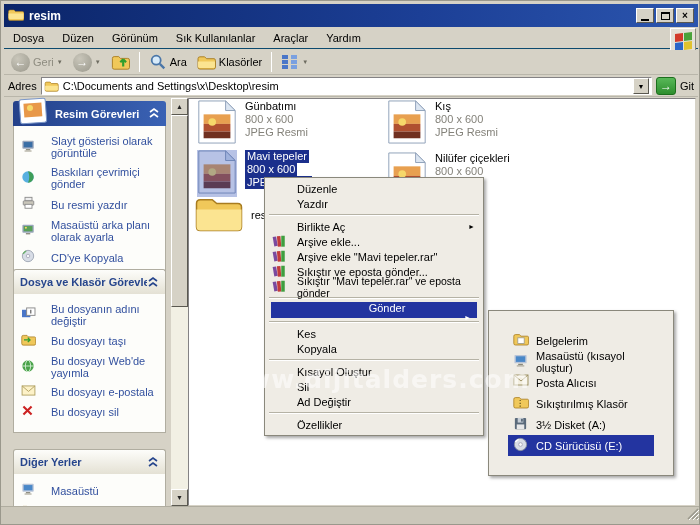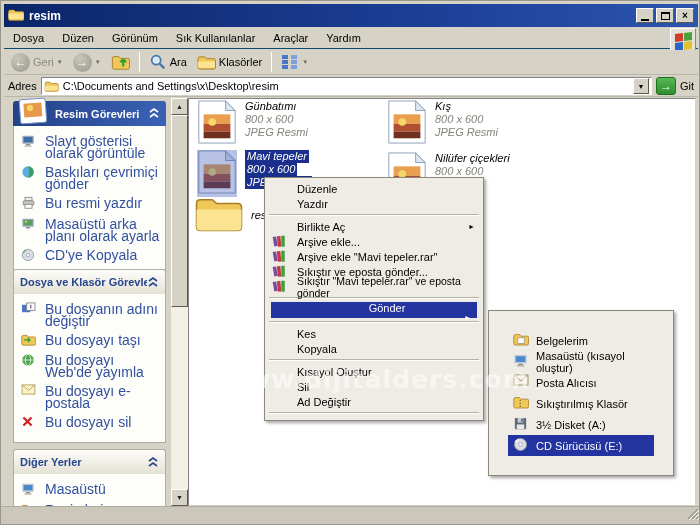--- a/index.html
+++ b/index.html
@@ -56,34 +56,34 @@
 
   
   .panel { position:absolute; left:12px; width:153px; }
   .panel .pbody { background:#fdfdfa; border:1px solid #b0ada0; border-top:none; padding:9px 4px 6px 7px; }
   .phead { position:relative; height:25px; border-radius:3px 3px 0 0; display:flex; align-items:center;
     font-size:11px; font-weight:bold; padding:0 6px; }
   .phead-dark { background:linear-gradient(90deg,#24418a,#3a62b4); color:#fff; padding-left:42px; }
   .phead-light { background:linear-gradient(#fdfdfa,#e4e1d4); color:#26458c; border:1px solid #b0ada0; border-bottom:none; }
   .chev { margin-left:auto; }
   .bigicon { position:absolute; left:5px; top:-4px; }
-  .sideitem { display:flex; align-items:flex-start; gap:9px; margin-bottom:7px; font-size:14px;
+  .sideitem { display:flex; align-items:center; gap:15px; margin-bottom:7px; font-size:11px;
     color:#32509e; line-height:12px; }
   .sideitem .sico { flex:0 0 15px; margin-top:-1px; }
 
   
   .sscroll { position:absolute; left:170px; top:97px; width:17px; height:408px; background:#f2f0e4; }
   .sbtn { position:absolute; left:0; width:17px; height:17px; background:#d6d2c6; border:1px solid;
     border-color:#fff #5a5850 #5a5850 #fff; display:flex; align-items:center; justify-content:center; font-size:7px; color:#222; }
   .sthumb { position:absolute; left:0; top:17px; width:17px; height:192px; background:#d6d2c6;
     border:1px solid; border-color:#fff #5a5850 #5a5850 #fff; }
 
   
   .tile { position:absolute; display:flex; gap:8px; font-size:11px; line-height:13px; }
-  .tile .meta div { white-space:nowrap;font-style:italic; }
+  .tile .meta div { white-space:nowrap; }
   .dim { color:#84827a; }
   .sel-line { background:#1b2f8c; color:#fff; display:inline-block; padding:0 2px; }
   .iconwrap { position:relative; }
   .tint { position:absolute; inset:0; background:rgba(49,80,180,0.35); }
 
   
   .cmenu { position:absolute; background:#efece5; border:1px solid #8a887c;
     box-shadow:2px 2px 3px rgba(0,0,0,0.35); padding:3px 2px; font-size:11px; z-index:20; }
   .cm-row { position:relative; height:15px; display:flex; align-items:center; padding-left:30px; color:#000; }
   .cm-row .ico { position:absolute; left:5px; top:0px; }
@@ -521,20 +521,23 @@
     <div class="cm-row">
         <span>Kısayol Oluştur</span>
       </div>
     <div class="cm-row">
         <span>Sil</span>
       </div>
     <div class="cm-row">
         <span>Ad Değiştir</span>
       </div>
     <div class="cm-sep"></div>
+    <div class="cm-row">
+        <span>Özellikler</span>
+      </div>
   </div>
 
   <div class="cmenu" id="sendto-menu">
     <div class="sm-row">
       <span class="ico">
         <svg width="16" height="14" viewBox="0 0 20 17">
             <path d="M1 5q0-2 2-2h5l2 2h8q1.5 0 1.5 2v7q0 2-2 2H3q-2 0-2-2z" fill="#f0c85a" stroke="#a87c20"></path>
             <rect x="6" y="7" width="8" height="7" fill="#fff" stroke="#9a988c"></rect>
           </svg>
       </span>

